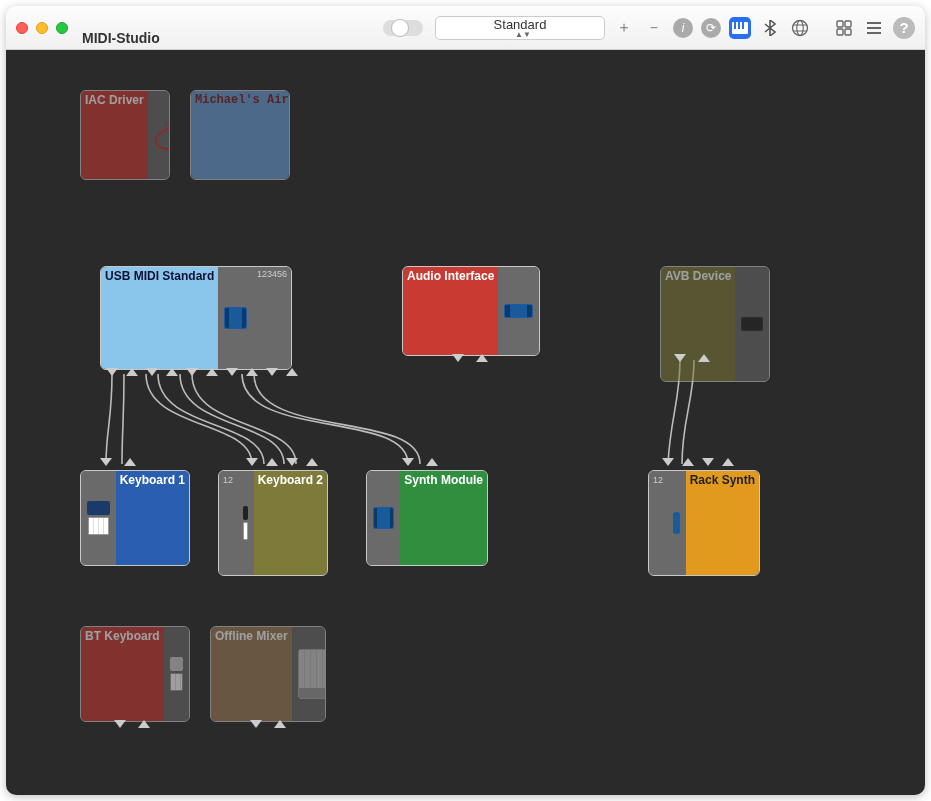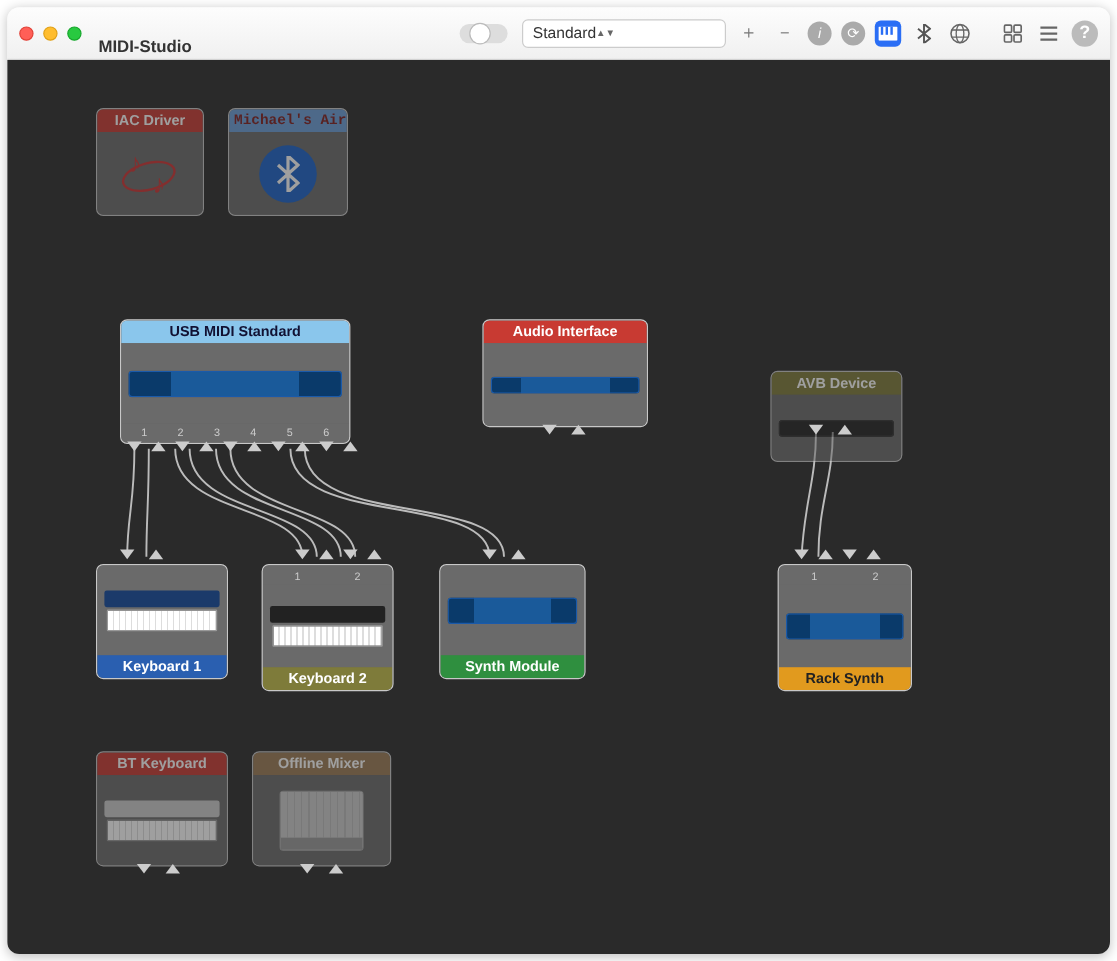--- a/index.html
+++ b/index.html
@@ -43,40 +43,40 @@
     margin: 0 4px;
   }
   .slider::after {
     content:""; position:absolute; width:16px; height:16px; background:#fff;
     border:1px solid #bbb; border-radius:50%; top:-1px; left:8px;
   }
   .dropdown {
     display:flex; align-items:center; justify-content:flex-start;
     width: 170px; height: 24px;
     background:#fff; border:1px solid #ccc; border-radius:5px;
-    padding:0 8px; font-size:13px; color:#333;
+    padding:0 8px; font-size:13px; color:#333;flex-direction:column;
   }
   .dropdown .chev { width:10px; display:flex; flex-direction:column; line-height:5px; font-size:8px; color:#666; }
   .tb-btn {
     width:22px; height:22px; display:flex; align-items:center; justify-content:center;
     font-size:15px; color:#777; cursor:pointer;
   }
   .tb-btn.active {
     background:#2a6ef5; color:#fff; border-radius:5px;
   }
   .tb-btn.circle { background:#aaa; color:#fff; border-radius:50%; width:20px; height:20px; font-size:12px; }
   .tb-btn.help { background:#bbb; color:#fff; border-radius:50%; width:22px; height:22px; font-weight:bold; }
   
   .canvas {
     flex:1; background:#2a2a2a; position:relative;
   }
   .device {
     position:absolute;
     background:#666; border:1.5px solid #c8c8c8; border-radius:6px;
-    display:flex; flex-direction:column; overflow:hidden;
+    display:flex; flex-direction:row; overflow:hidden;
   }
   .device.dim { opacity:0.55; }
   .device .bar {
     font-size:12px; font-weight:700; color:#fff; padding:2px 4px 3px;
     text-align:center; white-space:nowrap;
   }
   .bar.bottom { order:3; }
   .bar.top { order:0; }
   .bar.red   { background:#c83a32; }
   .bar.blue  { background:#6a9dd8; color:#7f1d1d;font-family:Liberation Mono, monospace; }
@@ -295,21 +295,21 @@
       <div class="bar red top">Audio Interface</div>
       <div class="body">
           <div class="rack thin"></div>
         </div>
     </div>
     <div class="conn-out-row" style="left:446px; top:304px;">
       <span class="tri-dn"></span>
         <span class="tri-up"></span>
     </div>
 
-    <div class="device dim" style="left:636px; top:216px; width:110px; height:76px;margin-top:43px;">
+    <div class="device dim" style="left:654px; top:216px; width:110px; height:116px;">
       <div class="bar olive top">AVB Device</div>
       <div class="body">
           <div class="rack dark thin"></div>
         </div>
     </div>
     <div class="conn-out-row" style="left:668px; top:304px;">
       <span class="tri-dn"></span>
         <span class="tri-up"></span>
     </div>
 

